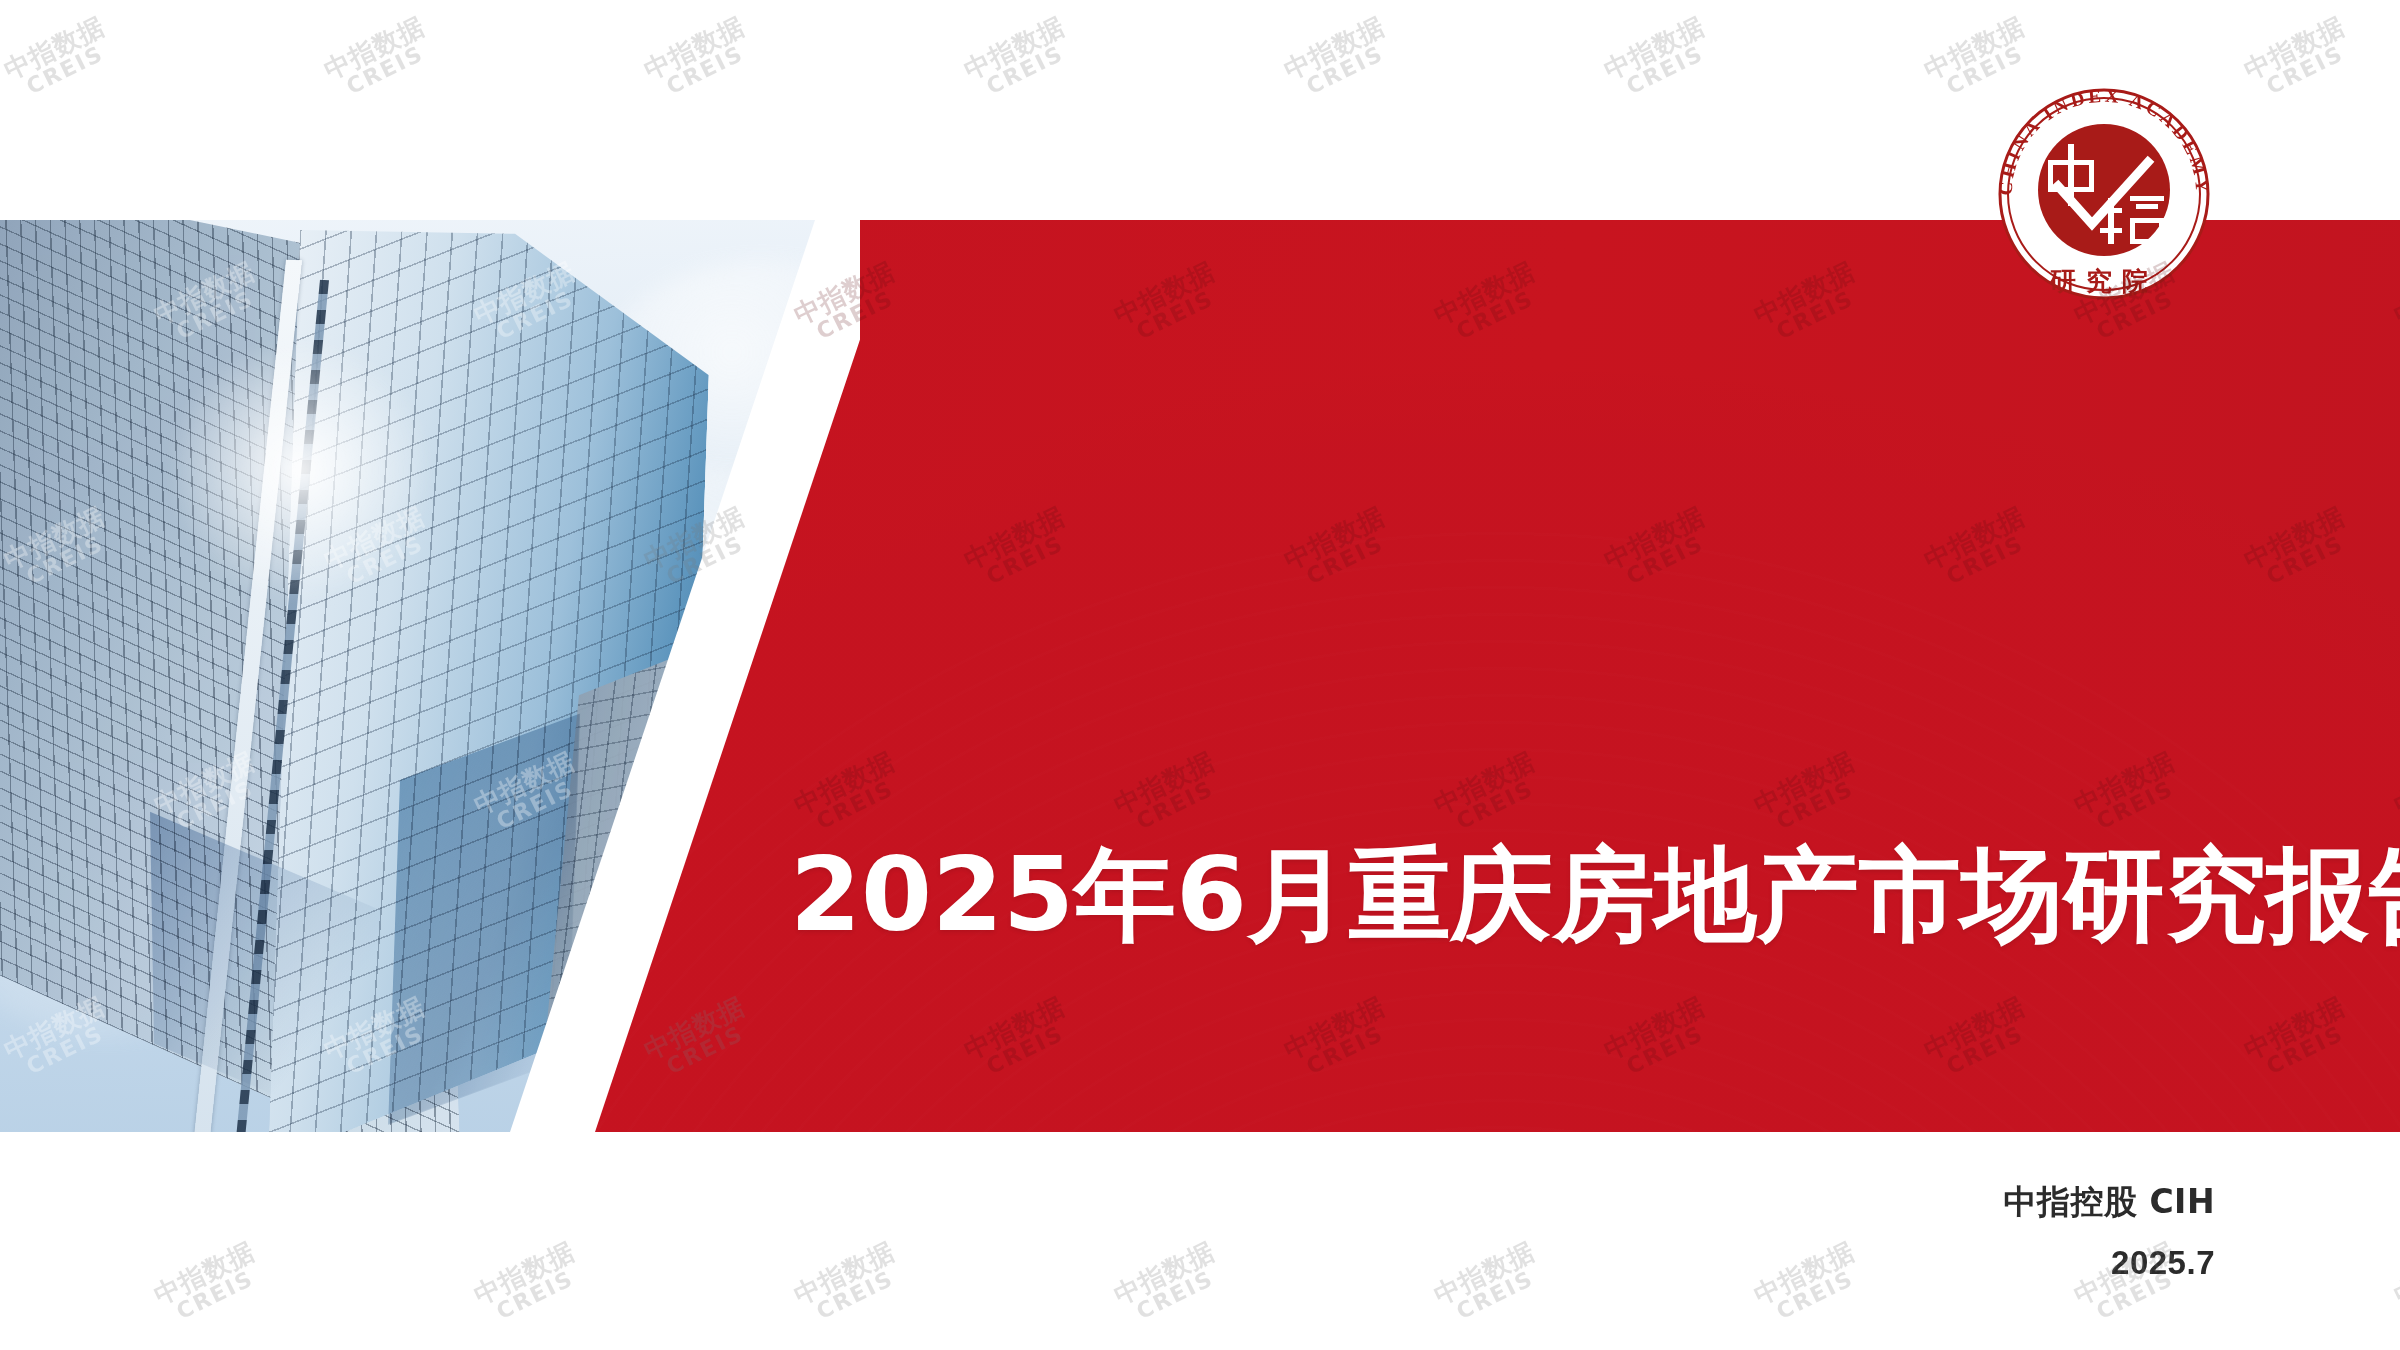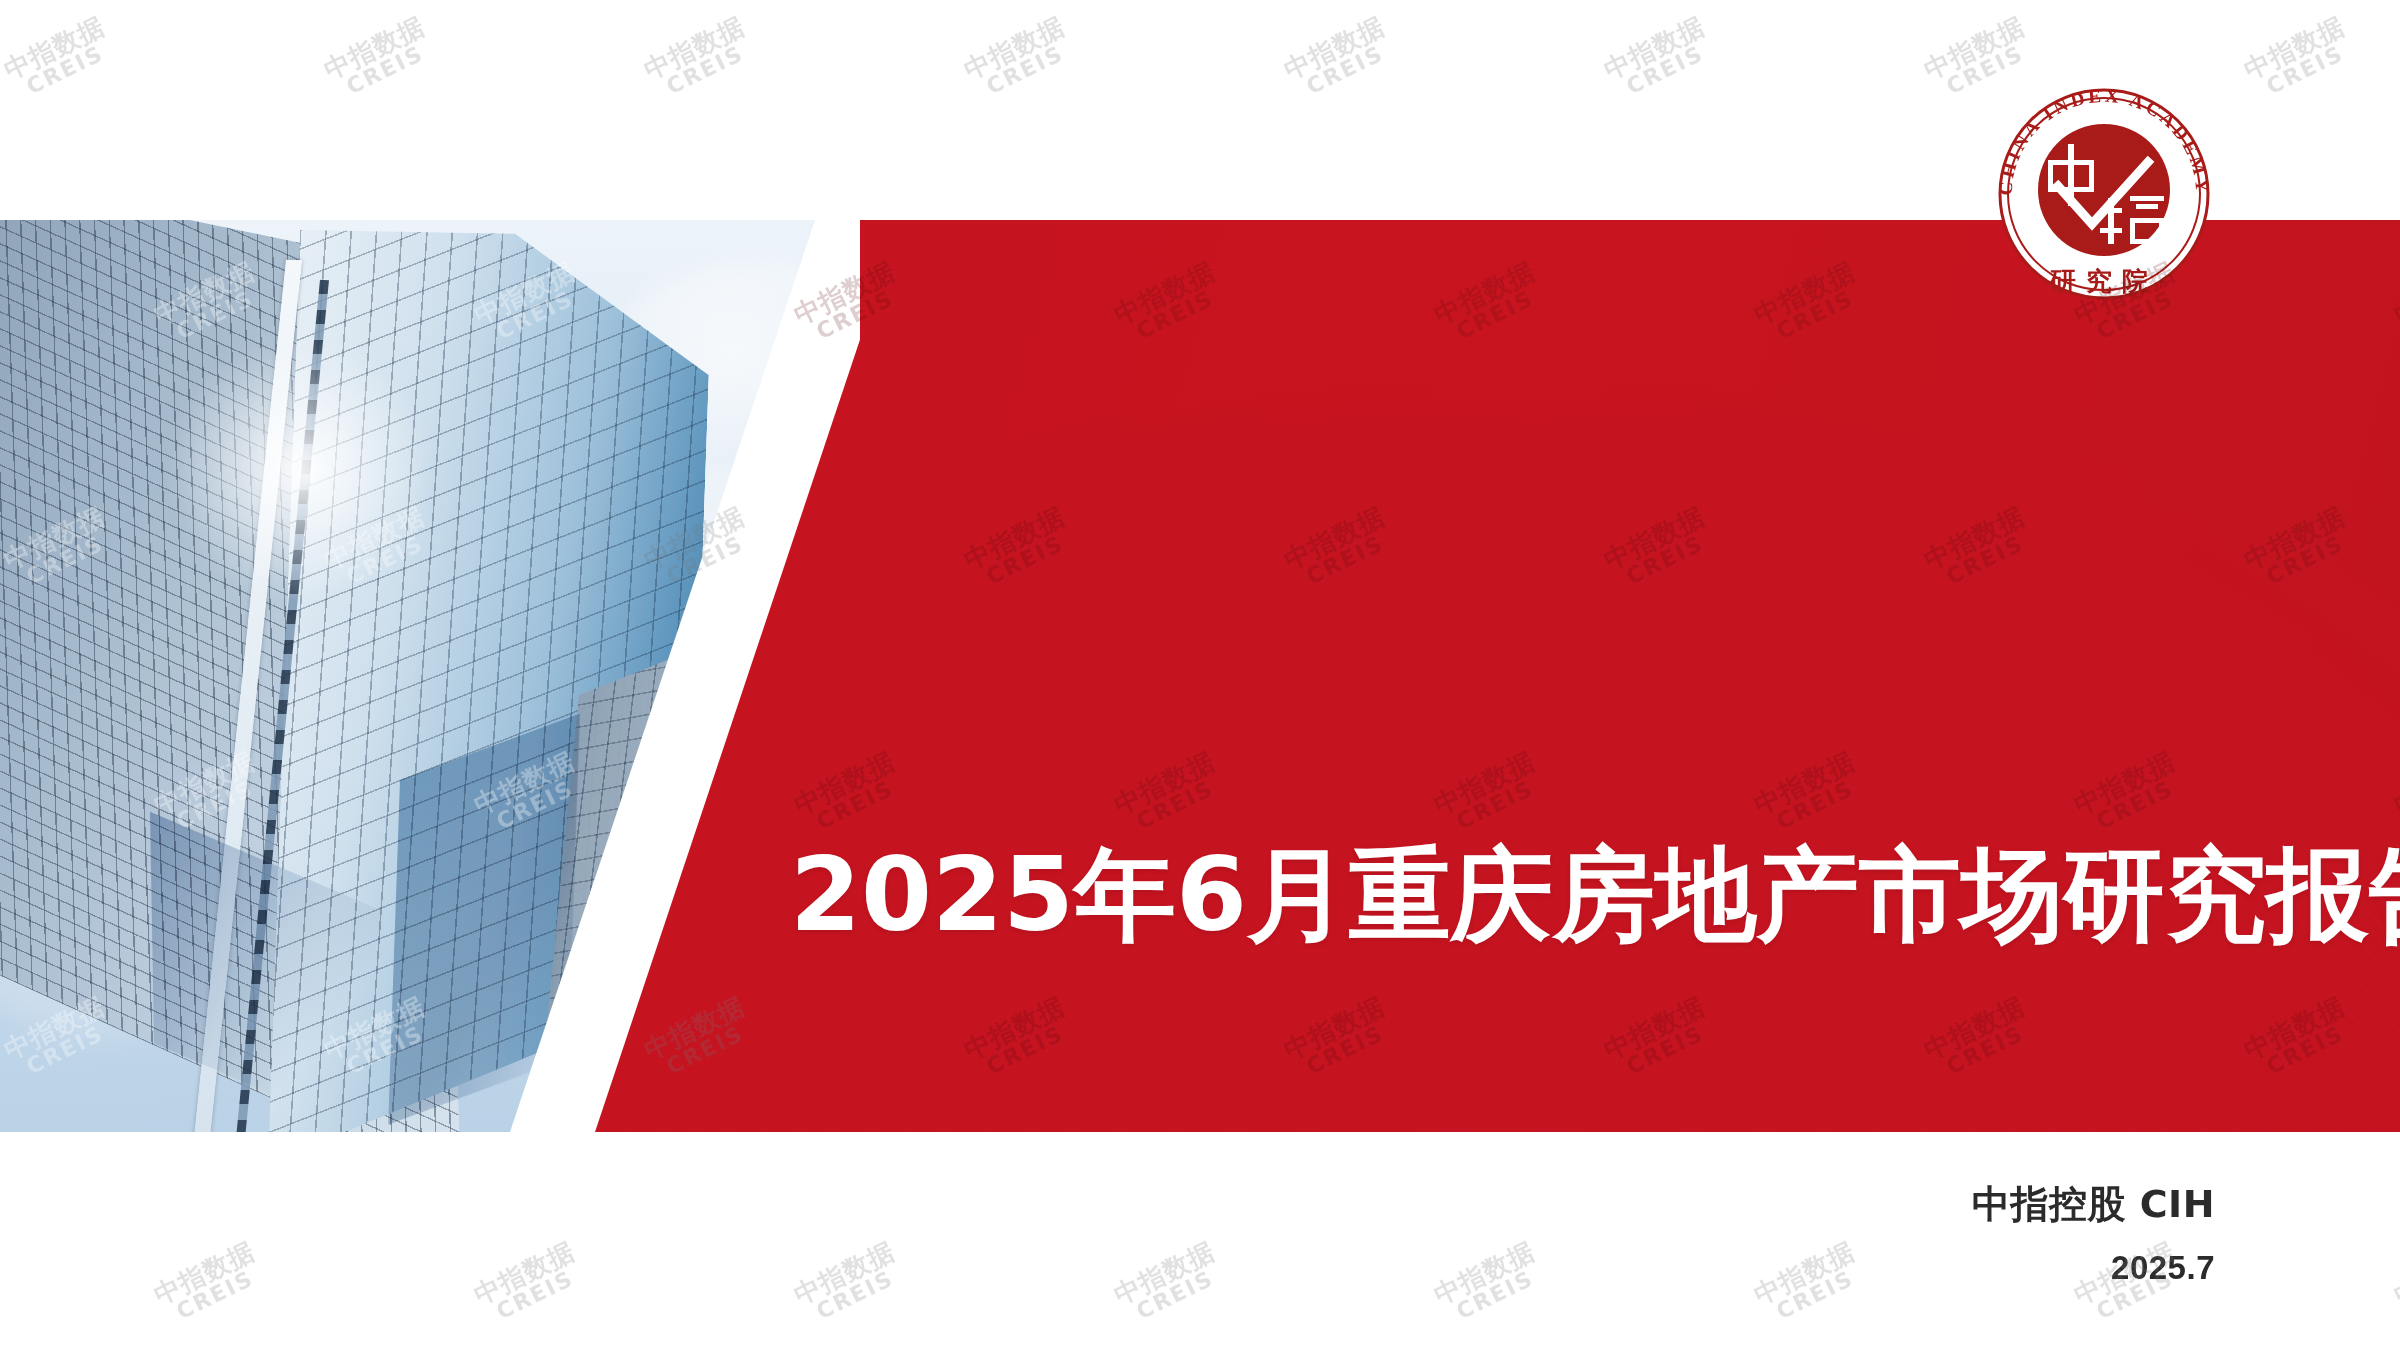--- a/index.html
+++ b/index.html
@@ -230,21 +230,21 @@
   
   .footer {
     position: absolute;
     right: 185px;
     top: 1185px;
     text-align: right;
     color: #2b2b2b;
     font-weight: 700;
   }
   .footer .line1 {
-    font-size: 38px;
+    font-size: 33px;
     line-height: 1.0;
     letter-spacing: .5px;
     font-family: "DejaVu Sans", "Liberation Sans", sans-serif;
   }
   .footer .line2 {
     font-size: 33px;
     line-height: 1.0;
     margin-top: 28px;
     letter-spacing: .5px;
     font-family: "Liberation Sans", sans-serif;

